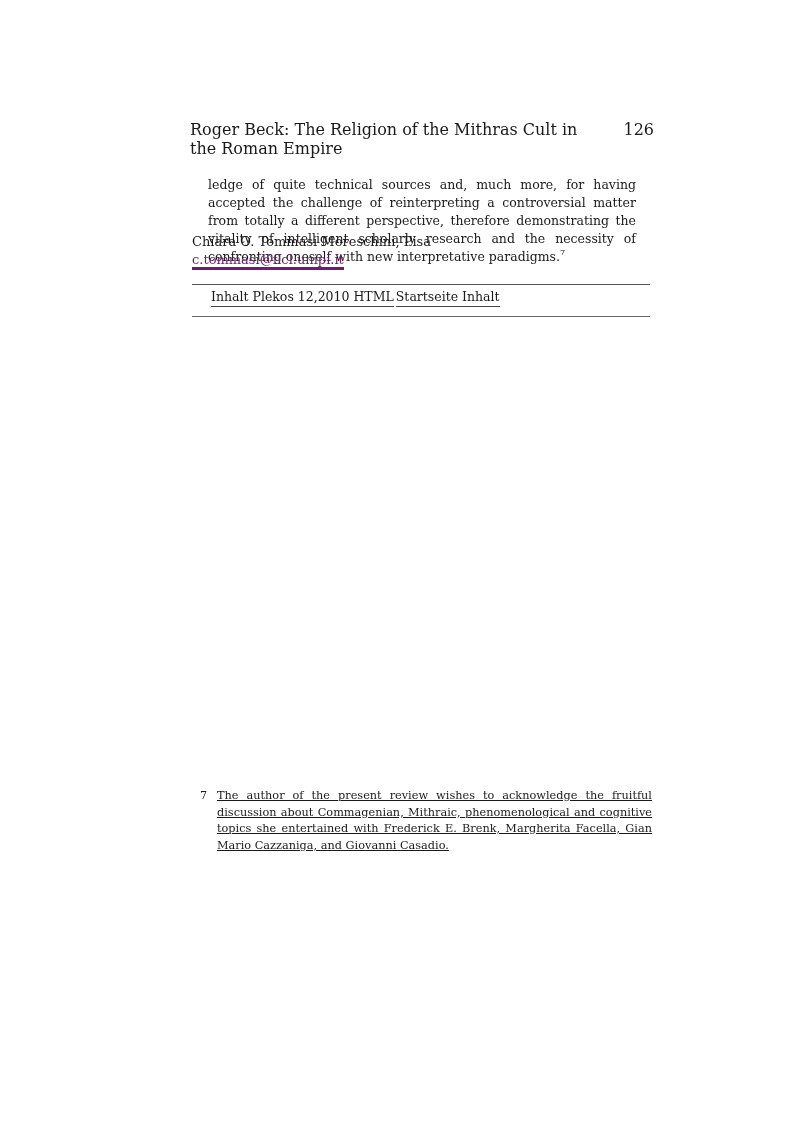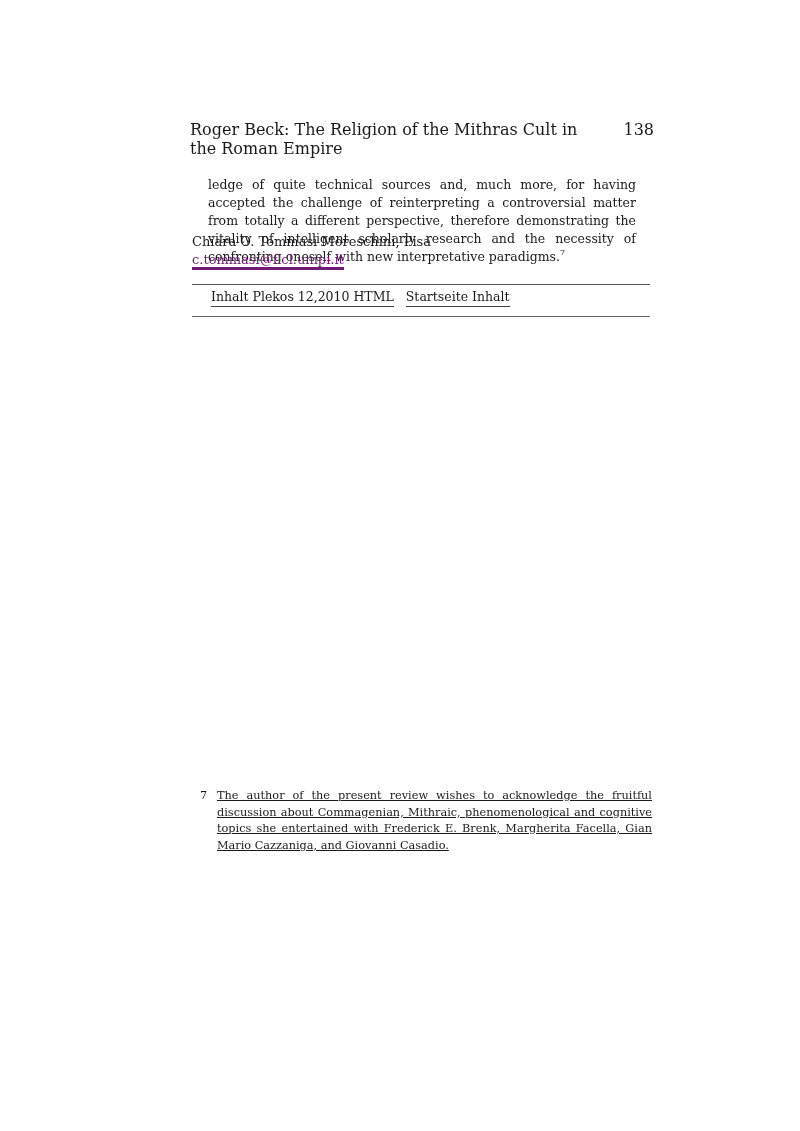--- a/index.html
+++ b/index.html
@@ -9,32 +9,32 @@
                  font-size: 16px; display: flex; justify-content: flex-end; }
   .page-header .title { margin-right: 18px; }
   .body-text { position: absolute; left: 192px; top: 160px; width: 460px;
                font-size: 12.5px; line-height: 18px; text-align: justify; }
   .body-text p { margin: 16px; }
   sup { font-size: 8px; vertical-align: 6px; line-height: 0; }
   .signature { position: absolute; left: 192px; top: 233px; font-size: 13px; line-height: 18px; }
   .signature a { color: #701a75; text-decoration: none; border-bottom: 3px solid #701a75; }
   .rule { position: absolute; left: 192px; width: 458px; height: 0; border-top: 1px solid #555; }
   .rule.thick { border-top: 1.6px solid #666; }
-  .nav { position: absolute; left: 211px; top: 288px; font-size: 12.5px; line-height: 18px; display: flex; gap: 12px; }
+  .nav { position: absolute; left: 211px; top: 288px; font-size: 12.5px; line-height: 18px; display: flex; gap: 2px; }
   .nav a { color: #1a1a1a; text-decoration: none; border-bottom: 1px solid #444; }
   .footnote { position: absolute; left: 200px; top: 788px; width: 452px; font-size: 11.3px; line-height: 16.5px; display: flex; }
   .footnote .num { width: 17px; flex: none; }
   .footnote .txt { text-align: justify; flex: 1; text-decoration: underline; }
 </style>
 </head>
 <body>
 
 <div class="page-header">
   <span class="title">Roger Beck: The Religion of the Mithras Cult in the Roman Empire</span>
-  <span>138</span>
+  <span>126</span>
 </div>
 
 <div class="body-text">
   <p><span>ledge of quite technical sources and, much more, for having accepted the challenge of reinterpreting a controversial matter from totally a different perspective, therefore demonstrating the vitality of intelligent scholarly research and the necessity of confronting oneself with new interpretative paradigms.</span><sup>7</sup></p>
 </div>
 
 <div class="signature">
   <div>Chiara O. Tommasi Moreschini, Pisa</div>
   <div><a href="#">c.tommasi@flcl.unipi.it</a></div>
 </div>

